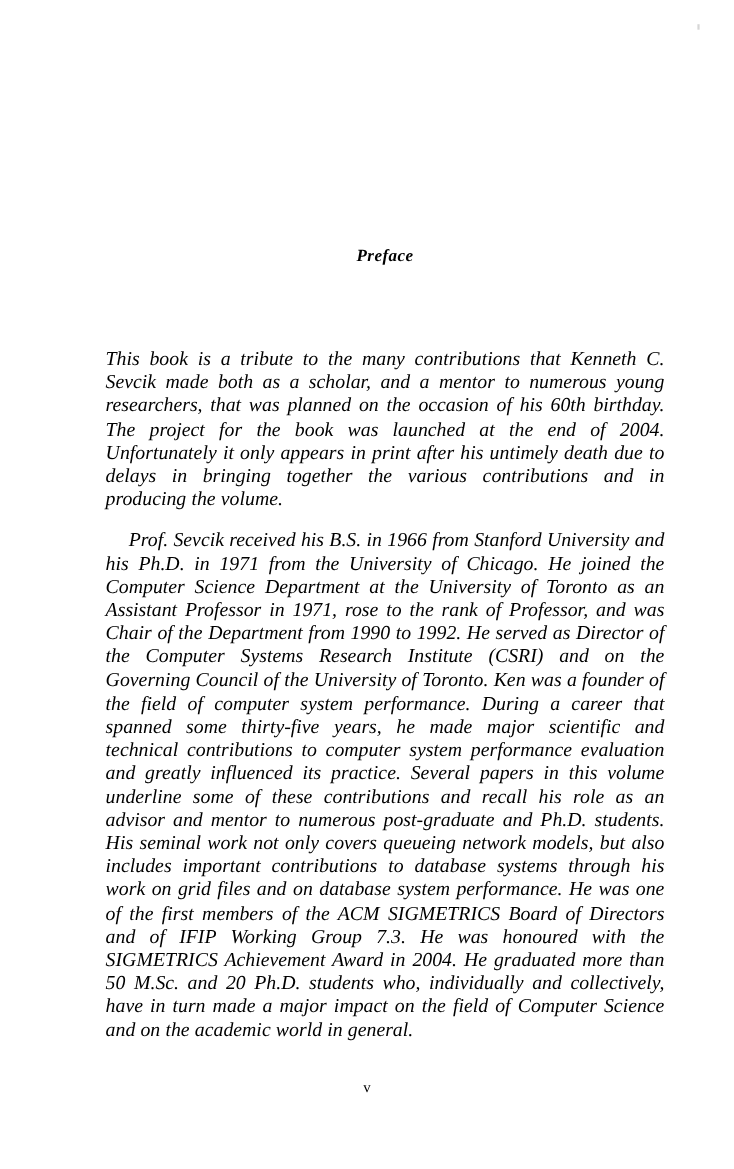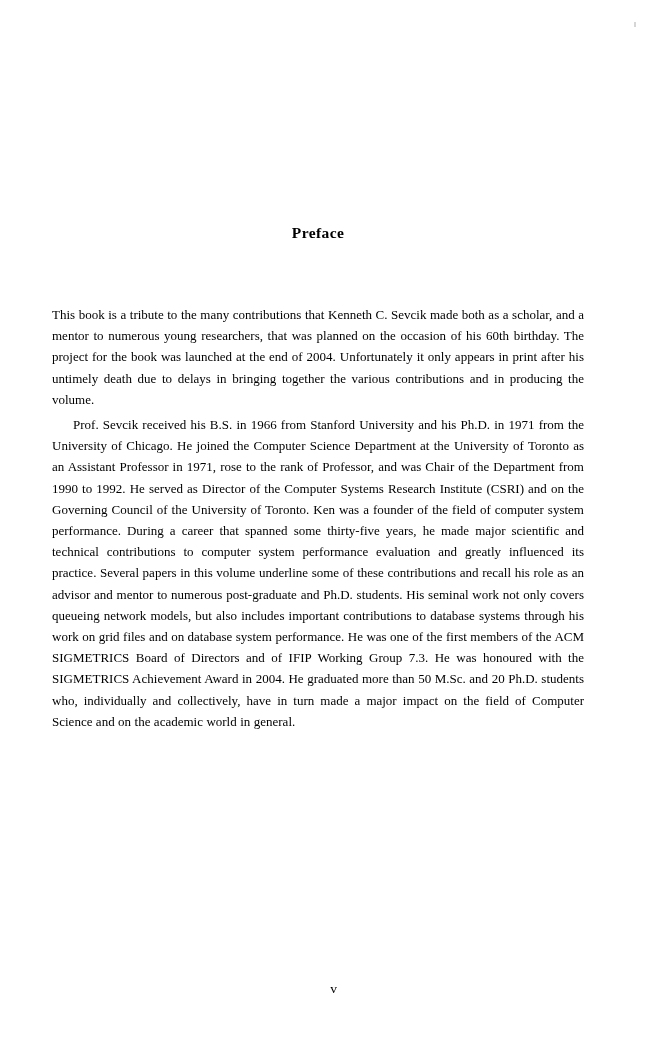--- a/index.html
+++ b/index.html
@@ -24,39 +24,40 @@
     position: absolute;
     top: 22px;
     left: 634px;
     width: 2px;
     height: 5px;
     background: #c8c8c8;
     opacity: 0.75;
   }
   .content {
     position: absolute;
-    left: 48px;
+    left: 80px;
     top: 0;
     width: 540px;
+    font-style: italic;
   }
   .chapter-title {
     text-align: center;
     font-weight: bold;
     font-size: 15.5px;
     letter-spacing: 0.4px;
     margin: 0;
     padding-top: 224px;
   }
   .body-text {
     margin: 0;
     padding-top: 58px;
   }
   .para {
-    margin: 4px;
-    font-size: 13px;
+    margin: 16px;
+    font-size: 18px;
     line-height: 21.2px;
     text-align: justify;
     text-justify: inter-word;
     -webkit-hyphens: none;
     hyphens: none;
     word-spacing: 0.2px;
   }
   .para.indent {
     text-indent: 21px;
   }

